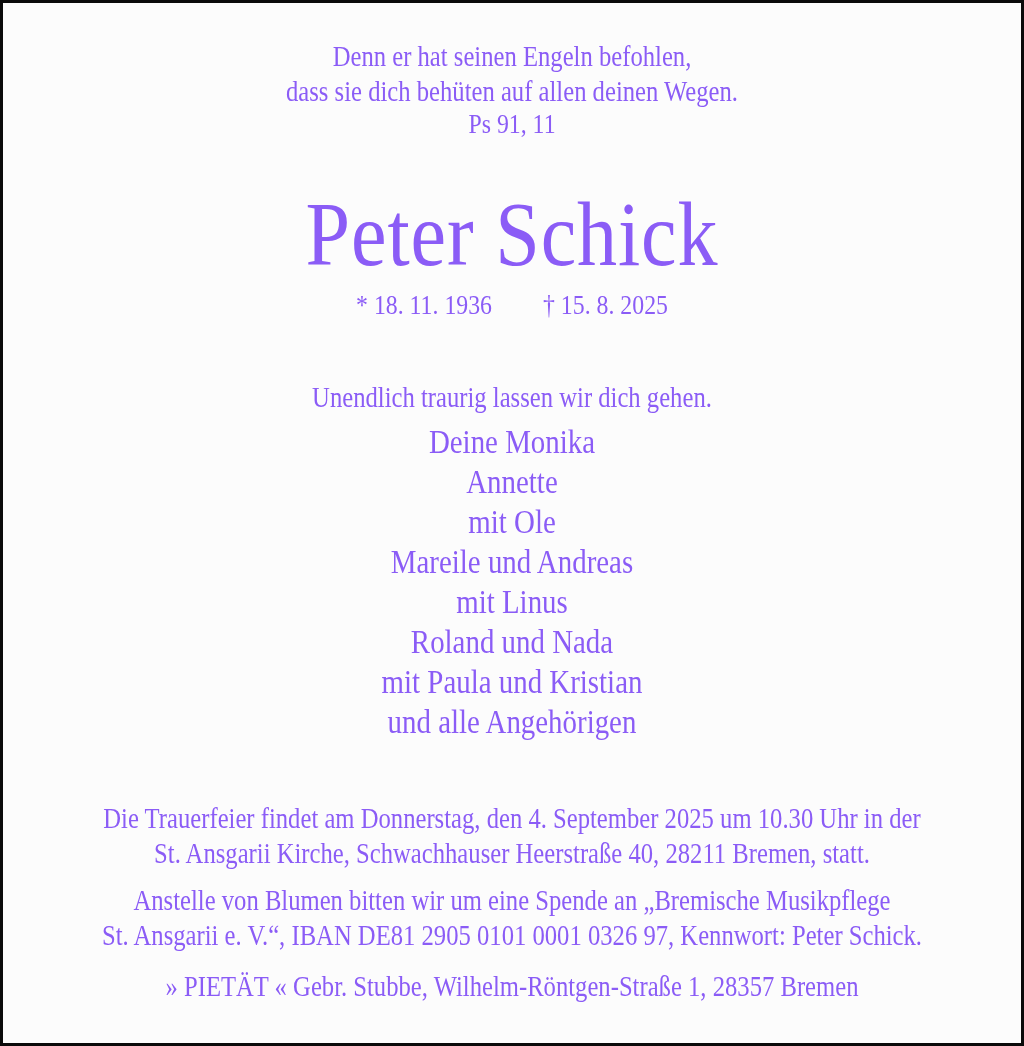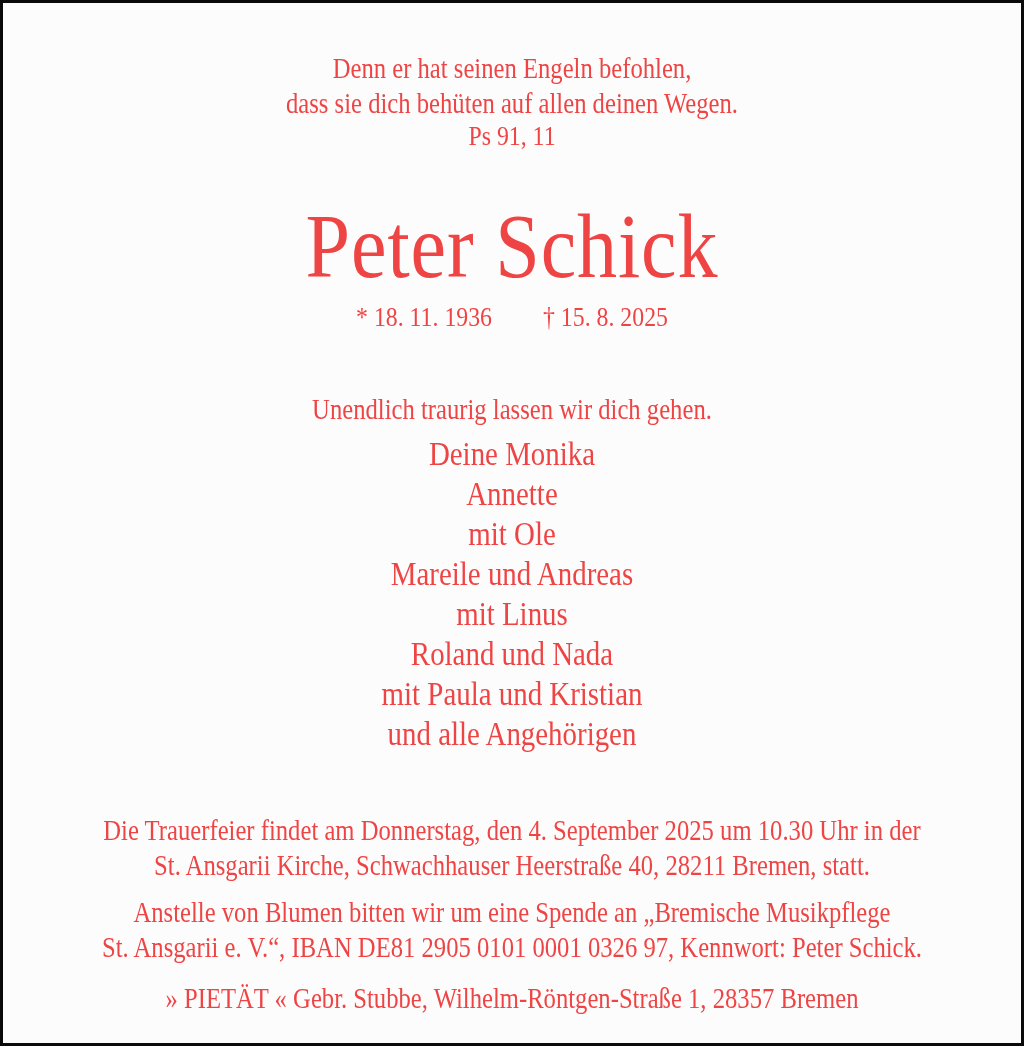--- a/index.html
+++ b/index.html
@@ -7,25 +7,25 @@
     padding: 0;
     background: #ffffff;
   }
   .page {
     position: relative;
     width: 1024px;
     height: 1046px;
     box-sizing: border-box;
     border: 3px solid #0a0a0a;
     background: #fcfcfc;
-    color: #ef4444;
+    color: #8b5cf6;
     font-family: "Liberation Serif", "DejaVu Serif", serif;
     text-align: center;
     overflow: hidden;
-    padding-top: 48px;
+    padding-top: 36px;
   }
   
   .scx { transform: scaleX(0.85); transform-origin: 50% 50%; }
 
   .verse { font-size: 29px; line-height: 35px; }
   .psref { font-size: 28px; line-height: 34px; margin-top: -2px; }
 
   .name {
     font-size: 92px;
     line-height: 100px;

